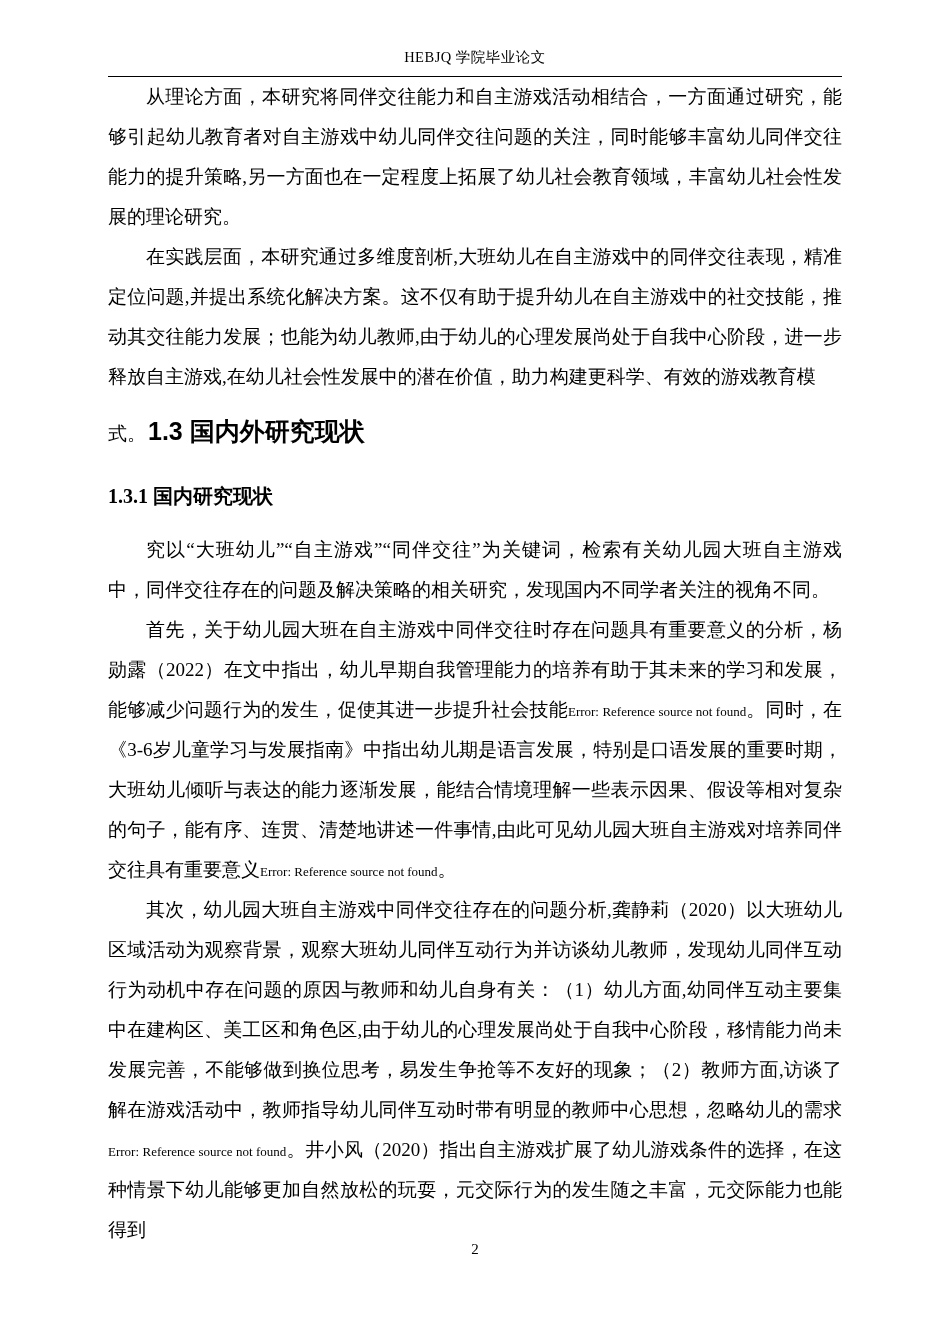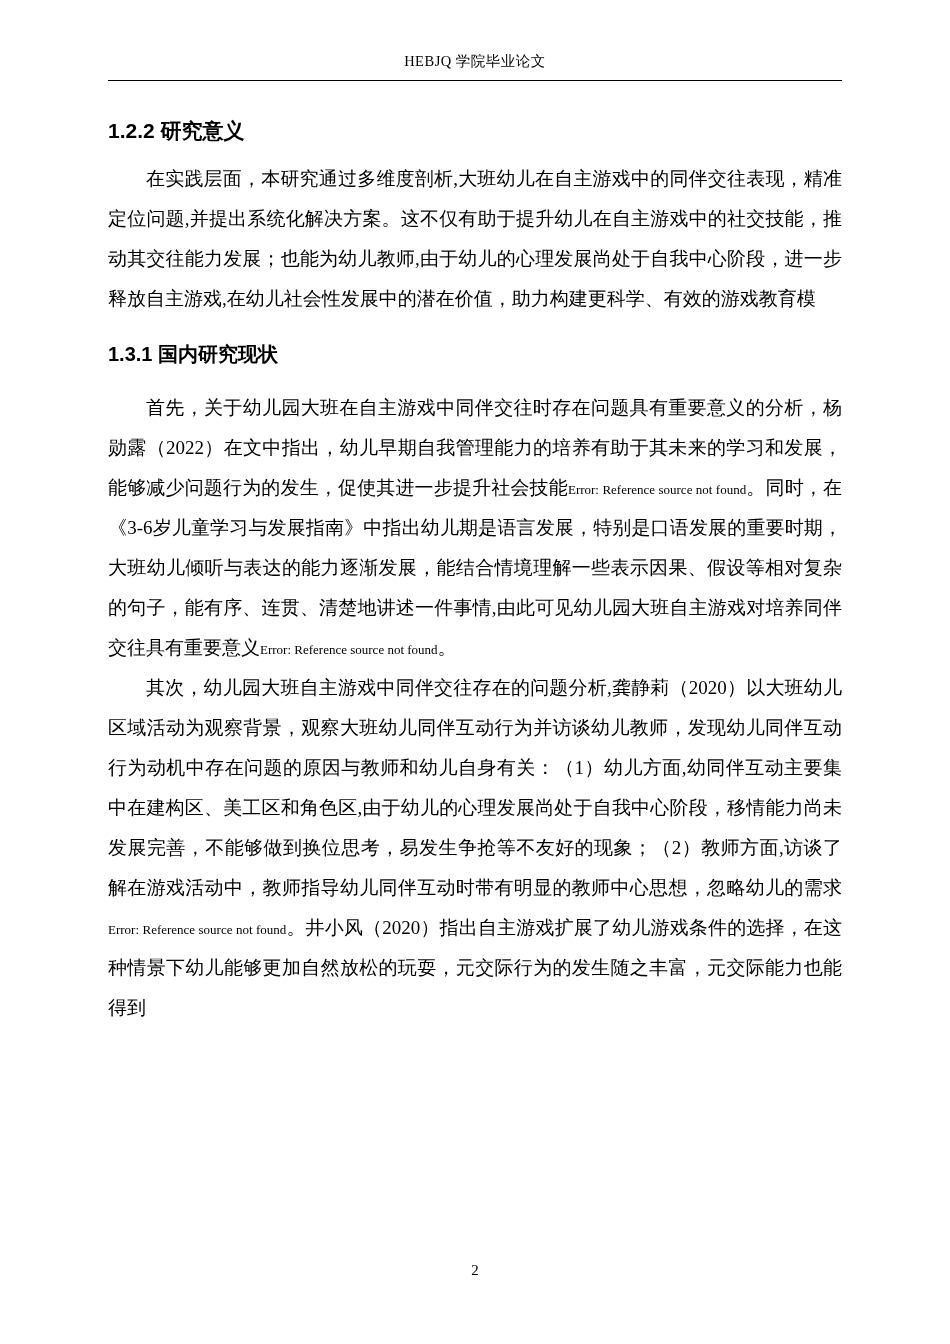--- a/index.html
+++ b/index.html
@@ -4,24 +4,23 @@
 <style>
   html, body { margin: 0; padding: 0; }
   body {
     width: 950px; height: 1344px;
     background: #ffffff; color: #000000;
     font-family: "Liberation Serif", "DejaVu Serif", serif;
   }
   .page {
     position: relative;
     width: 950px; height: 1312px;
-    padding: 31px 108px 0 108px;
+    padding: 48px 108px 0 108px;
     box-sizing: border-box;
     overflow: hidden;
-    margin-top: 21px;
   }
   .running-head {
     text-align: center;
     font-size: 14.5px;
     letter-spacing: 0.5px;
     padding-bottom: 9px;
     border-bottom: 1.5px solid #000;
   }
   .h-sub {
     font-family: "Liberation Sans", "DejaVu Sans", sans-serif;
@@ -42,21 +41,21 @@
     text-indent: 0;
   }
   .h13-line .tail-run { font-size: 19px; }
   .h13 {
     font-family: "Liberation Sans", "DejaVu Sans", sans-serif;
     font-weight: bold;
     font-size: 25px;
     margin-left: 2px;
   }
   .h-sub2 {
-    font-family: Liberation Sans, sans-serif;
+    font-family: Liberation Serif, serif;
     font-weight: bold;
     font-size: 20px;
     margin: 22px 0 20px 0;
   }
   .err-ref {
     font-size: 13px;
     line-height: 1;
     letter-spacing: 0;
   }
   .page-number {
@@ -67,28 +66,30 @@
     font-size: 15px;
   }
 </style>
 </head>
 <body>
 
 <div class="page">
 
   <div class="running-head">HEBJQ 学院毕业论文</div>
 
-  <h2 class="h-sub">1.2.2 研究意义</h2>
 
+  <p class="body-para">从理论方面，本研究将同伴交往能力和自主游戏活动相结合，一方面通过研究，能够引起幼儿教育者对自主游戏中幼儿同伴交往问题的关注，同时能够丰富幼儿同伴交往能力的提升策略,另一方面也在一定程度上拓展了幼儿社会教育领域，丰富幼儿社会性发展的理论研究。</p>
 
   <p class="body-para">在实践层面，本研究通过多维度剖析,大班幼儿在自主游戏中的同伴交往表现，精准定位问题,并提出系统化解决方案。这不仅有助于提升幼儿在自主游戏中的社交技能，推动其交往能力发展；也能为幼儿教师,由于幼儿的心理发展尚处于自我中心阶段，进一步释放自主游戏,在幼儿社会性发展中的潜在价值，助力构建更科学、有效的游戏教育模</p>
 
+  <div class="h13-line"><span class="tail-run">式。</span><span class="h13">1.3 国内外研究现状</span></div>
 
   <h3 class="h-sub2">1.3.1 国内研究现状</h3>
 
+  <p class="body-para">究以“大班幼儿”“自主游戏”“同伴交往”为关键词，检索有关幼儿园大班自主游戏中，同伴交往存在的问题及解决策略的相关研究，发现国内不同学者关注的视角不同。</p>
 
   <p class="body-para"><span>首先，关于幼儿园大班在自主游戏中同伴交往时存在问题具有重要意义的分析，杨勋露（2022）在文中指出，幼儿早期自我管理能力的培养有助于其未来的学习和发展，能够减少问题行为的发生，促使其进一步提升社会技能</span><span class="err-ref">Error: Reference source not found</span><span>。同时，在《3-6岁儿童学习与发展指南》中指出幼儿期是语言发展，特别是口语发展的重要时期，大班幼儿倾听与表达的能力逐渐发展，能结合情境理解一些表示因果、假设等相对复杂的句子，能有序、连贯、清楚地讲述一件事情,由此可见幼儿园大班自主游戏对培养同伴交往具有重要意义</span><span class="err-ref">Error: Reference source not found</span><span>。</span></p>
 
   <p class="body-para"><span>其次，幼儿园大班自主游戏中同伴交往存在的问题分析,龚静莉（2020）以大班幼儿区域活动为观察背景，观察大班幼儿同伴互动行为并访谈幼儿教师，发现幼儿同伴互动行为动机中存在问题的原因与教师和幼儿自身有关：（1）幼儿方面,幼同伴互动主要集中在建构区、美工区和角色区,由于幼儿的心理发展尚处于自我中心阶段，移情能力尚未发展完善，不能够做到换位思考，易发生争抢等不友好的现象；（2）教师方面,访谈了解在游戏活动中，教师指导幼儿同伴互动时带有明显的教师中心思想，忽略幼儿的需求</span><span class="err-ref">Error: Reference source not found</span><span>。井小风（2020）指出自主游戏扩展了幼儿游戏条件的选择，在这种情景下幼儿能够更加自然放松的玩耍，元交际行为的发生随之丰富，元交际能力也能得到</span></p>
 
   <div class="page-number">2</div>
 
 </div>
 
 </body></html>

